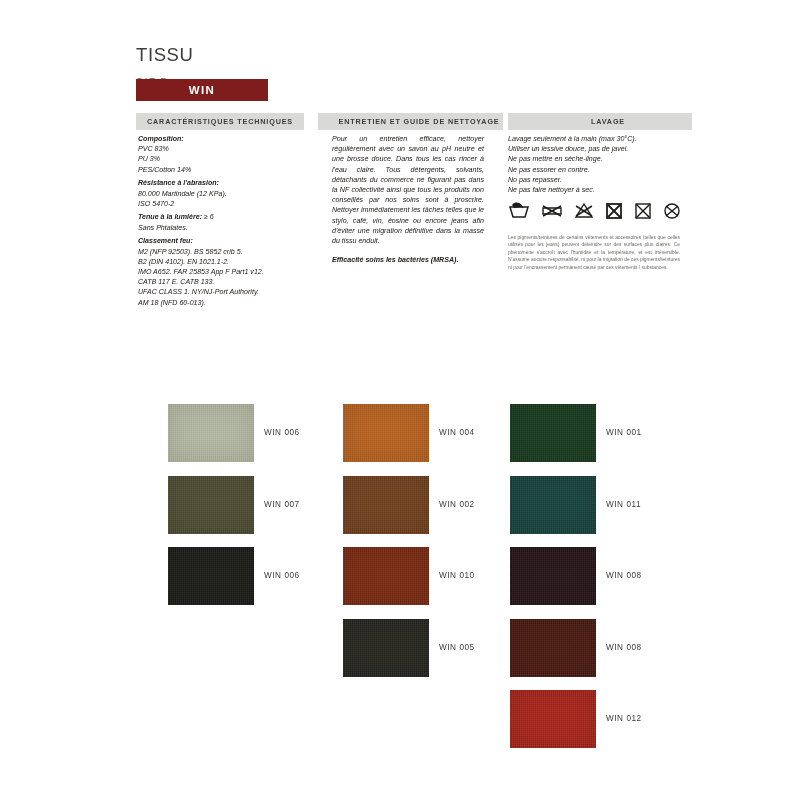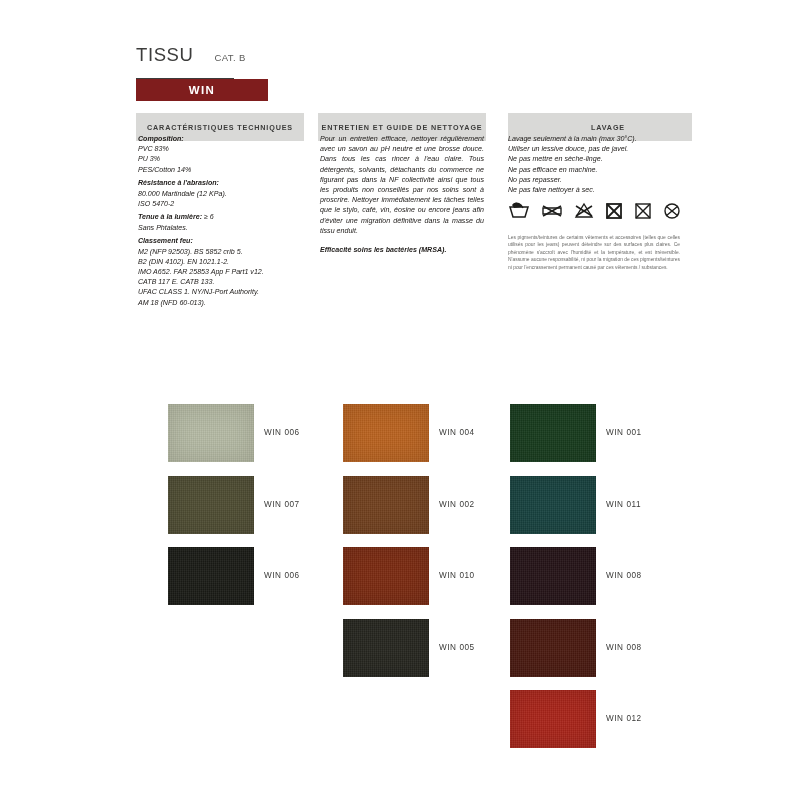--- a/index.html
+++ b/index.html
@@ -19,24 +19,25 @@
   
   #title-block {
     position: absolute;
     left: 136px;
     top: 44px;
     width: 300px;
   }
   #title-row {
     display: flex;
     align-items: baseline;
-    gap: 21px;
+    gap: 9px;
     border-bottom: 1.2px solid #3c3c3b;
     padding-bottom: 12px;
     width: 98px;
+    flex-direction: column;
   }
   #doc-title {
     font-size: 18.5px;
     letter-spacing: 0.6px;
     color: #3c3c3b;
     font-weight: 400;
     white-space: nowrap;
   }
   #doc-cat {
     font-size: 9.5px;
@@ -59,35 +60,35 @@
   #product-name {
     color: #ffffff;
     font-size: 11.5px;
     font-weight: bold;
     letter-spacing: 1.4px;
   }
 
   
   .col-head {
     position: absolute;
-    height: 28px;
+    height: 17px;
     background: #d9d9d7;
     display: flex;
     align-items: center;
     justify-content: center;
   }
   .col-head span {
     font-size: 7.2px;
     font-weight: bold;
     letter-spacing: 0.85px;
     color: #3c3c3b;
     white-space: nowrap;
   }
   #head-tech  { left: 136px; top: 113px; width: 168px; }
-  #head-care  { left: 318px; top: 113px; width: 168px; }
+  #head-care  { left: 318px; top: 113px; width: 168px; padding-left: 17px; }
   #head-wash  { left: 508px; top: 113px; width: 168px; padding-left: 16px; }
 
   
   .text-col {
     position: absolute;
     font-size: 7.1px;
     line-height: 10.2px;
     color: #23201e;
     font-style: italic;
   }
@@ -97,21 +98,21 @@
 
   .lbl {
     font-weight: bold;
     display: block;
   }
   .inline-lbl { font-weight: bold; }
   .val { display: block; }
   .gap { height: 3.5px; }
 
   #col-care p {
-    margin: 0 0 0 0;
+    margin: 0 0 0 12px;
     text-align: justify;
   }
   #col-care p.spaced { margin-top: 9px; }
   .bold-run { font-weight: bold; }
 
   #col-wash .wash-line { display: block; }
 
   
   #care-symbols {
     position: absolute;
@@ -243,21 +244,21 @@
   <p>Pour un entretien efficace, nettoyer régulièrement avec un savon au pH neutre et une brosse douce. Dans tous les cas rincer à l'eau claire. Tous détergents, solvants, détachants du commerce ne figurant pas dans la NF collectivité ainsi que tous les produits non conseillés par nos soins sont à proscrire. Nettoyer immédiatement les tâches telles que le stylo, café, vin, éosine ou encore jeans afin d'éviter une migration définitive dans la masse du tissu enduit.</p>
   <p class="spaced">
     <span class="bold-run">Efficacité soins les bactéries (MRSA).</span>
   </p>
 </div>
 
 <div class="text-col" id="col-wash">
   <span class="wash-line">Lavage seulement à la main (max 30°C).</span>
   <span class="wash-line">Utiliser un lessive douce, pas de javel.</span>
   <span class="wash-line">Ne pas mettre en sèche-linge.</span>
-  <span class="wash-line">Ne pas efficace en machine.</span>
+  <span class="wash-line">Ne pas essorer en contre.</span>
   <span class="wash-line">No pas repasser.</span>
   <span class="wash-line">Ne pas faire nettoyer à sec.</span>
 </div>
 
 <div id="care-symbols">
 
   <span>
     <svg width="22" height="18" viewBox="0 0 22 18">
       <path d="M2 5 L20 5 L17 15 L5 15 Z" fill="none" stroke="#1d1d1b" stroke-width="1.5"></path>
       <path d="M4 3 C7 -1, 12 1, 14 5 L6 6 Z" fill="#1d1d1b"></path>

